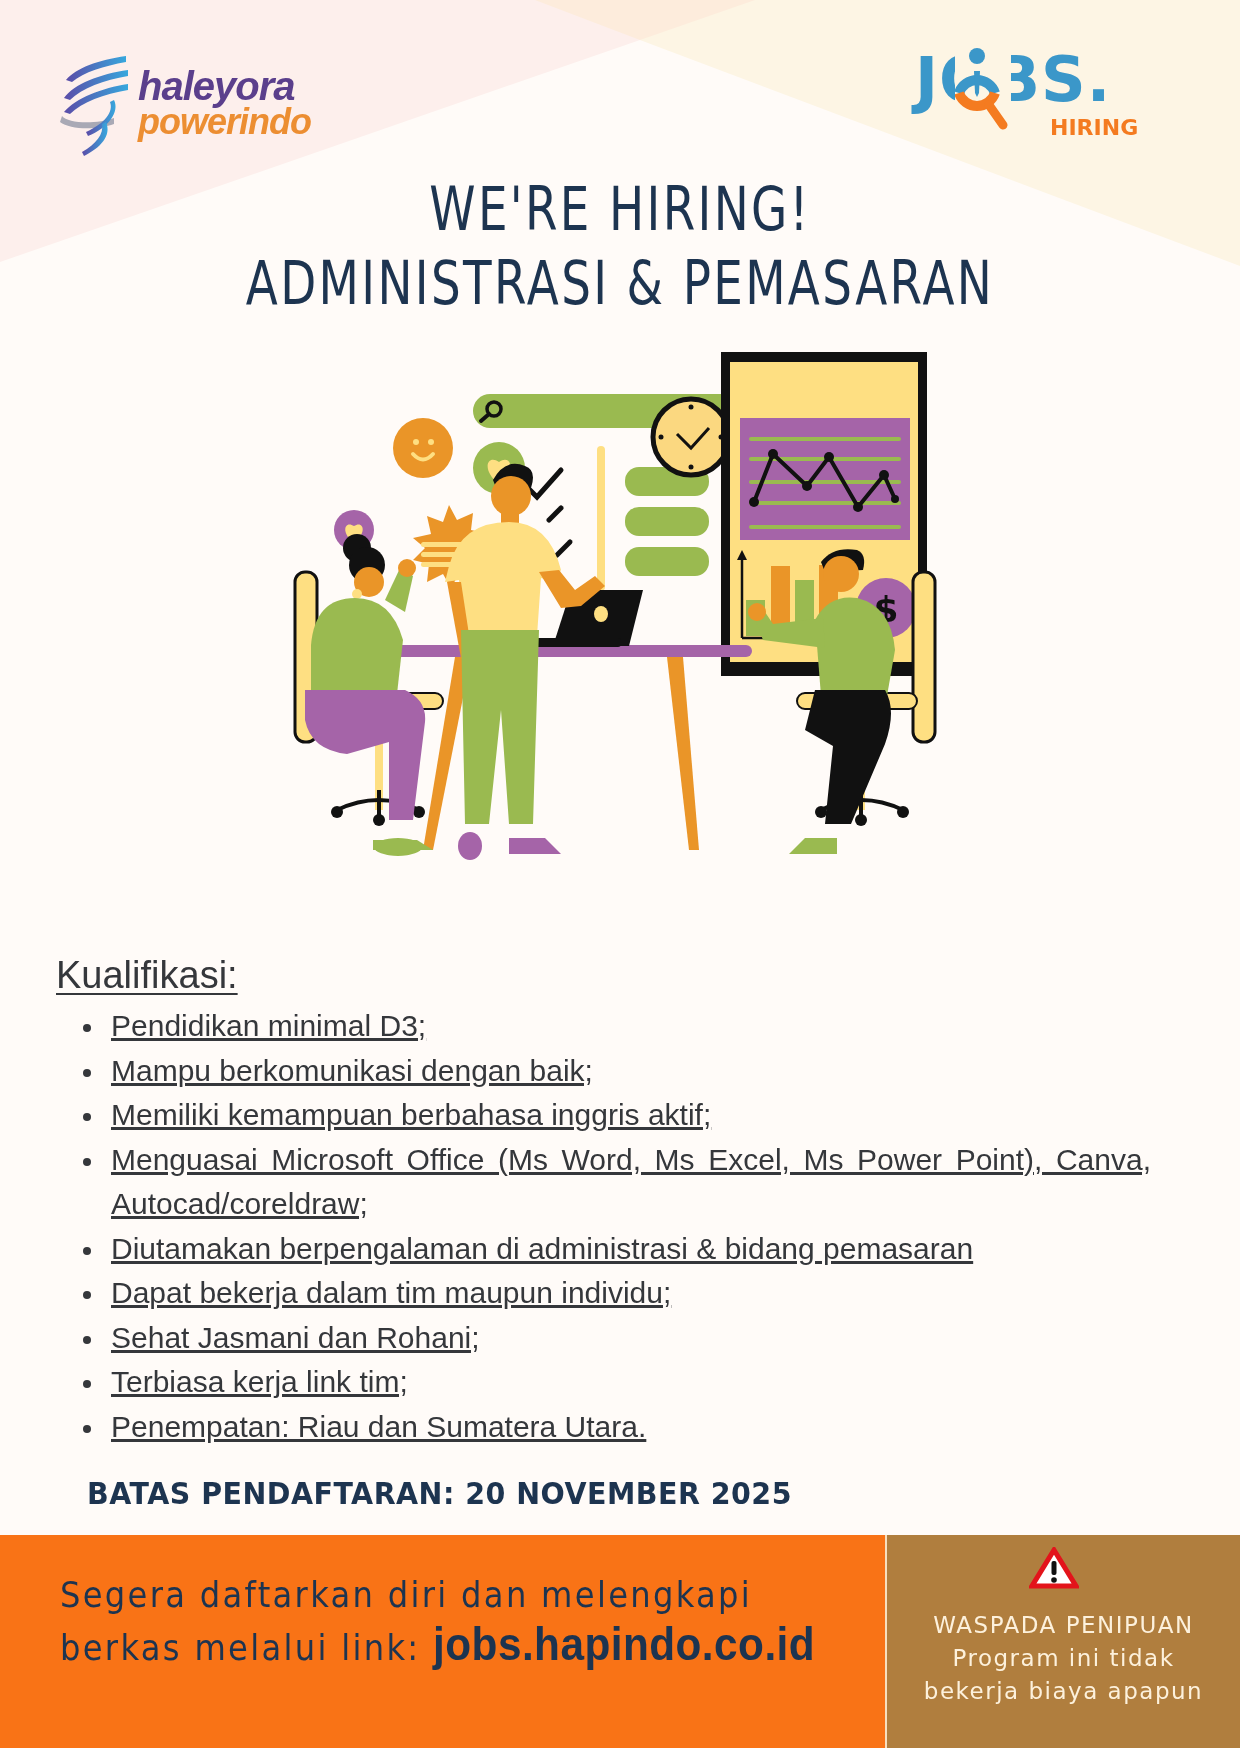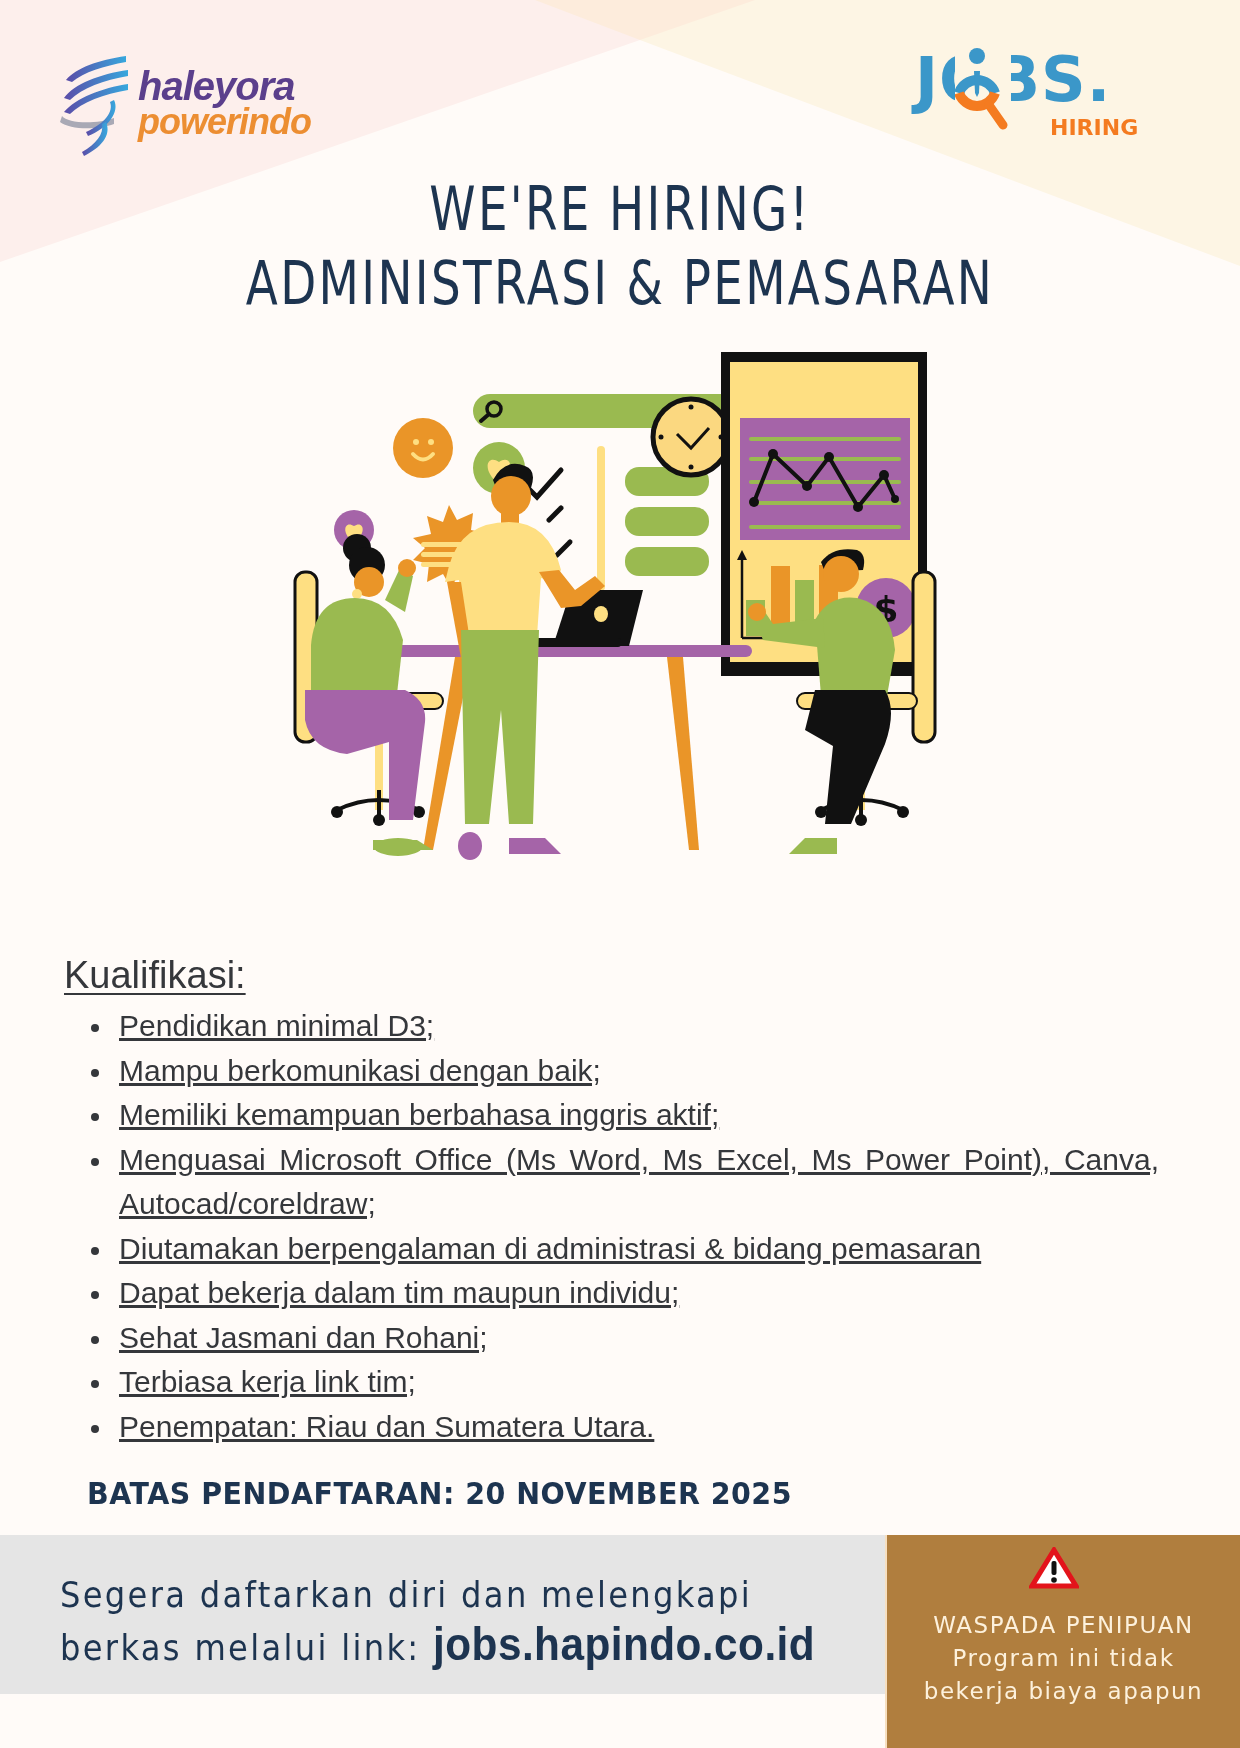--- a/index.html
+++ b/index.html
@@ -9,28 +9,28 @@
   .logo-left .brand1 { position: absolute; left: 80px; top: 12px; font-size: 40px; font-weight: bold; font-style: italic; color: #5b3f8c; letter-spacing: -1px; line-height: 44px; }
   .logo-left .brand2 { position: absolute; left: 80px; top: 50px; font-size: 36px; font-weight: bold; font-style: italic; color: #ec8e32; letter-spacing: -1px; line-height: 40px; }
   .logo-left svg { position: absolute; left: 0; top: 0; }
   .logo-right { position: absolute; left: 915px; top: 45px; width: 260px; height: 100px; z-index: 2; }
   .logo-right .jobs { position: absolute; left: 0; top: 0; font-size: 62px; font-weight: bold; color: #3b97c9; letter-spacing: 1px; line-height: 70px; font-family: "DejaVu Sans", sans-serif; }
   .logo-right .hap { position: absolute; left: 135px; top: 71px; font-size: 22px; font-weight: bold; color: #f47b20; line-height: 24px; font-family: "DejaVu Sans", sans-serif; }
   .title { position: absolute; left: 0; width: 1240px; text-align: center; color: #1d3450; font-family: "DejaVu Sans", sans-serif; font-size: 60px; letter-spacing: 3px; line-height: 74px; transform: scaleX(0.78); transform-origin: center; z-index: 2; }
   .title.l1 { top: 172px; }
   .title.l2 { top: 246px; }
   .illus { position: absolute; left: 285px; top: 350px; width: 680px; height: 560px; z-index: 2; }
-  .qual { position: absolute; left: 64px; top: 950px; width: 1100px; z-index: 2; color: #35373b; }
+  .qual { position: absolute; left: 56px; top: 950px; width: 1100px; z-index: 2; color: #35373b; }
   .qual h2 { margin: 0; font-weight: normal; font-size: 38px; text-decoration: underline; text-decoration-thickness: 2px; text-underline-offset: 5px; line-height: 50px; }
   .qual ul { margin: 4px 0 0 0; padding: 0 0 0 55px; list-style: none; }
   .qual li { position: relative; font-size: 30px; line-height: 44.5px; text-align: justify; text-align-last: left; padding-left: 0; width: 1040px; text-decoration: underline; }
   .qual li::before { content: ""; position: absolute; left: -28px; top: 20px; width: 8px; height: 8px; border-radius: 50%; background: #35373b; }
   .deadline { position: absolute; left: 87px; top: 1476px; font-family: "DejaVu Sans", sans-serif; font-weight: bold; font-size: 30px; color: #1d3450; letter-spacing: 0.5px; z-index: 2; transform: scaleX(0.95); transform-origin: left; }
   .footer { position: absolute; left: 0; top: 1535px; width: 1240px; height: 213px; z-index: 2; }
-  .footer .left { position: absolute; left: 0; top: 0; width: 885px; height: 159px; background: #e5e5e5; text-align: center; }
+  .footer .left { position: absolute; left: 0; top: 0; width: 885px; height: 213px; background: #f97316; text-align: center; }
   .footer .divider { position: absolute; left: 885px; top: 0; width: 2px; height: 213px; background: #f7dfbf; }
   .footer .right { position: absolute; left: 887px; top: 0; width: 353px; height: 213px; background: #b07e3e; }
   .cta1 { position: absolute; left: 60px; top: 38px; font-family: "DejaVu Sans", sans-serif; font-size: 35px; color: #1d3450; letter-spacing: 2.5px; line-height: 44px; transform: scaleX(0.92); transform-origin: left; white-space: nowrap; }
   .cta2 { position: absolute; left: 60px; top: 84px; font-family: "DejaVu Sans", sans-serif; font-size: 35px; color: #1d3450; letter-spacing: 2.5px; line-height: 50px; transform: scaleX(0.92); transform-origin: left; white-space: nowrap; }
   .cta2 .link { font-family: "Liberation Sans", sans-serif; font-weight: bold; font-size: 46px; letter-spacing: 0.5px; color: #1d3450; }
   .warn-icon { position: absolute; left: 142px; top: 12px; }
   .warn { position: absolute; left: 0; width: 353px; text-align: center; color: #fdf1dc; font-family: "DejaVu Sans", sans-serif; font-size: 23px; letter-spacing: 1.5px; line-height: 33px; margin-top: 12px; }
   .warn.w1 { top: 62px; }
   .warn.w2 { top: 95px; }
   .warn.w3 { top: 128px; }

